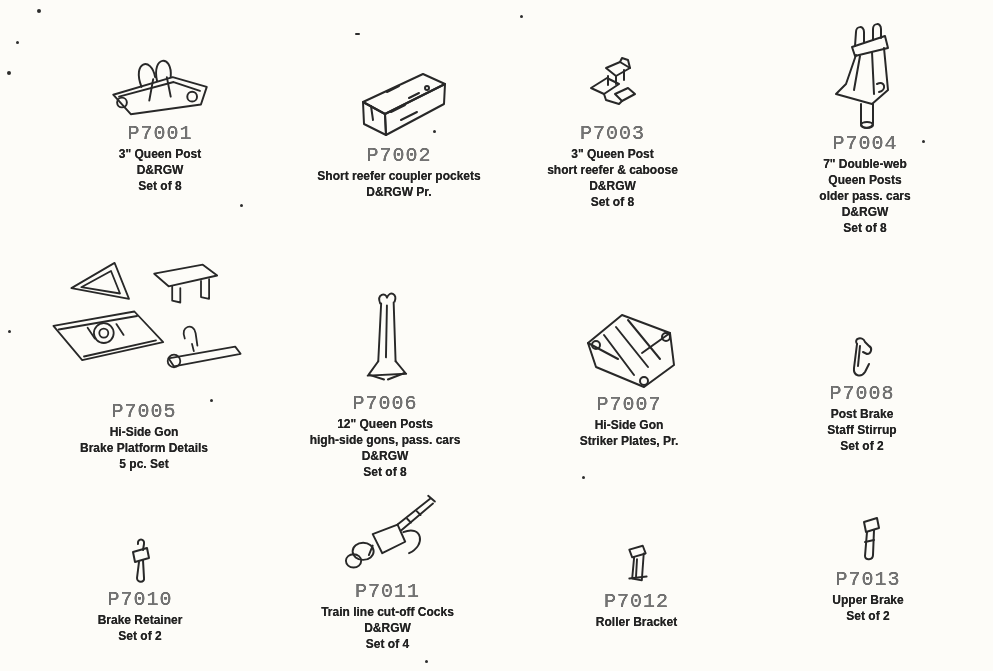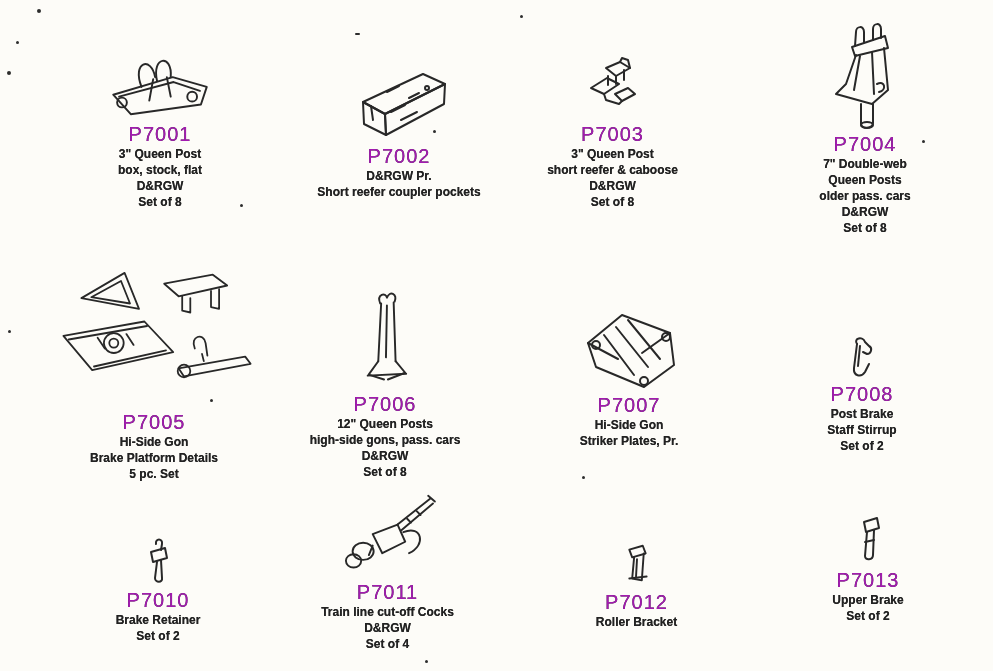--- a/index.html
+++ b/index.html
@@ -6,38 +6,38 @@
   .page{
     position:relative;width:993px;height:671px;margin:0 auto;
     background:#fbfaf6;overflow:hidden;
     font-family:"Liberation Sans",sans-serif;color:#1f1f1f;
     filter:contrast(1.02);
   }
   .cell{position:absolute;text-align:center;}
   .art{display:flex;align-items:flex-end;justify-content:center;}
   .art svg{stroke:#2a2a2a;fill:none;stroke-width:2;stroke-linecap:round;stroke-linejoin:round;}
   .pn{
-    font-family:Liberation Sans, sans-serif;font-size:20px;line-height:24px;
-    letter-spacing:1px;color:#a21caf;text-shadow:0 0 .6px #333;
+    font-family:Liberation Mono, monospace;font-size:20px;line-height:24px;
+    letter-spacing:1px;color:#737373;text-shadow:0 0 .6px #333;
   }
   .desc{
     font-family:"Liberation Sans",sans-serif;font-size:12px;font-weight:bold;
     line-height:16px;color:#242424;text-shadow:0 0 .5px #444;
   }
   .speck{position:absolute;background:#2f2f2f;border-radius:50%;}
 
   .c1{left:55px;top:44px;width:210px}   .c1 .art{height:78px}
   .c2{left:283px;top:34px;width:200px}  .c2 .art{height:94px}
   .c3{left:515px;top:46px;width:195px}  .c3 .art{height:76px}
   .c4{left:758px;top:6px;width:190px}   .c4 .art{height:114px}
   .c5{left:22px;top:246px;width:240px}  .c5 .art{height:152px}
   .c6{left:285px;top:286px;width:200px} .c6 .art{height:106px}
   .c7{left:525px;top:282px;width:190px} .c7 .art{height:102px}
   .c8{left:772px;top:308px;width:180px} .c8 .art{height:74px}
-  .c9{left:63px;top:510px;width:190px}  .c9 .art{height:78px}
+  .c9{left:45px;top:510px;width:190px}  .c9 .art{height:78px}
   .c10{left:290px;top:490px;width:195px}.c10 .art{height:90px}
   .c11{left:528px;top:506px;width:185px}.c11 .art{height:68px}
   .c12{left:778px;top:496px;width:180px}.c12 .art{height:72px}
 </style>
 </head>
 <body>
 
 <div class="page">
 
   <div class="speck" style="left:37px;top:9px;width:4px;height:4px"></div>
@@ -61,41 +61,40 @@
         <path d="M36,42 C26,16 46,10 50,32"></path>
         <path d="M52,36 C46,10 68,8 66,32"></path>
         <path d="M48,34 L44,56 M62,32 L66,52"></path>
         <circle cx="16" cy="58" r="5"></circle>
           <circle cx="88" cy="52" r="5"></circle>
       </svg>
     </div>
     <div class="pn">P7001</div>
     <div class="desc">
       <div>3" Queen Post</div>
-      <div>box, stock, flat</div>
       <div>D&amp;RGW</div>
       <div>Set of 8</div>
     </div>
   </figure>
 
   <figure class="cell c2" style="margin:16px">
     <div class="art">
       <svg width="105" height="82" viewBox="0 0 105 82">
         <path d="M16,40 L76,12 L98,22 L38,52 Z"></path>
         <path d="M16,40 L17,62 L39,73 L38,52 Z"></path>
         <path d="M38,52 L98,22 L97,42 L39,73 Z"></path>
         <path d="M44,50 L58,43 M54,58 L70,50 M62,36 L72,31 M40,30 L52,24"></path>
         <path d="M24,44 L26,58"></path>
         <circle cx="80" cy="26" r="2"></circle>
       </svg>
     </div>
     <div class="pn">P7002</div>
     <div class="desc">
+      <div>Short reefer coupler pockets</div>
       <div>D&amp;RGW Pr.</div>
-      <div>Short reefer coupler pockets</div>
     </div>
   </figure>
 
   <figure class="cell c3" style="margin:0">
     <div class="art">
       <svg width="80" height="70" viewBox="0 0 80 70">
         <path d="M18,36 L34,26 L46,32 L31,42 Z"></path>
         <path d="M33,16 L47,10 L57,16 L43,24 Z"></path>
         <path d="M35,24 L35,33 M51,18 L51,28 M43,24 L43,32"></path>
         <path d="M42,42 L55,36 L62,42 L49,49 Z"></path>
@@ -128,21 +127,21 @@
     <div class="pn">P7004</div>
     <div class="desc">
       <div>7" Double-web</div>
       <div>Queen Posts</div>
       <div>older pass. cars</div>
       <div>D&amp;RGW</div>
       <div>Set of 8</div>
     </div>
   </figure>
 
-  <figure class="cell c5" style="margin:12px">
+  <figure class="cell c5" style="margin:2px">
     <div class="art">
       <svg width="240" height="150" viewBox="0 0 240 150" style="margin-left:24px">
         <path d="M26,34 L74,6 L90,46 Z"></path>
         <path d="M37,33 L70,15 L80,40 Z"></path>
         <path d="M118,18 L172,8 L188,20 L134,32 Z"></path>
         <path d="M138,32 L138,48 L147,50 L147,34"></path>
         <path d="M170,26 L170,44 L179,46 L179,24"></path>
         <path d="M6,76 L96,60 L128,94 L38,114 Z"></path>
         <path d="M12,80 L99,65 M40,110 L120,92"></path>
         <circle cx="62" cy="84" r="11"></circle>

